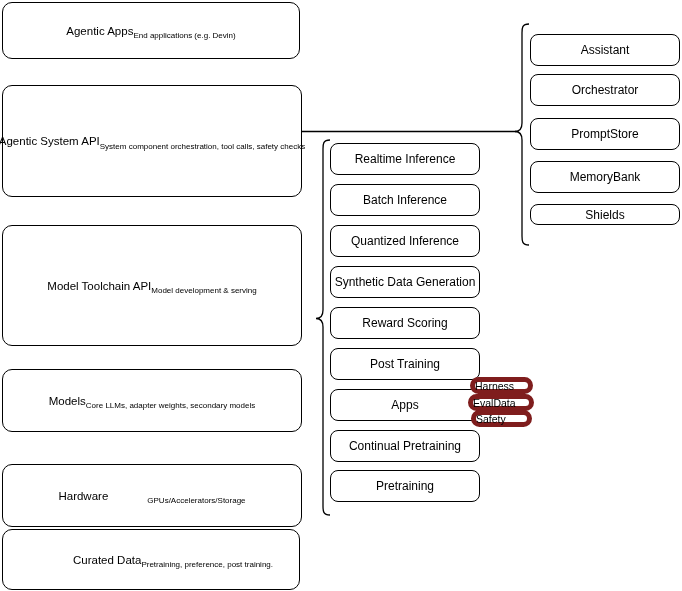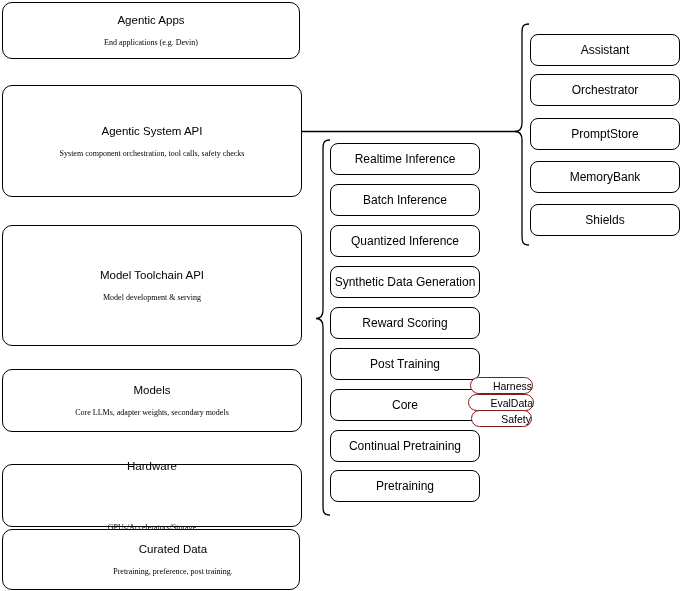--- a/index.html
+++ b/index.html
@@ -21,62 +21,61 @@
   }
 
   
   .box {
     position: absolute;
     box-sizing: border-box;
     border: 1px solid #000000;
     background: #ffffff;
     border-radius: 10px;
     display: flex;
-    flex-direction: column;
+    flex-direction: row;
     align-items: center;
     justify-content: center;
     text-align: center;
   }
 
   
   .layer .layer-title {
     font-size: 11.5px;
     line-height: 14px;
     color: #000000;
     white-space: nowrap;
   }
   .layer .layer-sub {
     font-size: 8px;
     line-height: 11px;
     color: #000000;
     margin-top: 10px;
     white-space: nowrap;
-    font-family: Liberation Serif, serif;
   }
 
   
   .chip {
     border-radius: 8px;
   }
   .chip .chip-label {
     font-size: 12px;
     line-height: 14px;
     white-space: nowrap;
   }
 
   
   .pill {
     position: absolute;
     box-sizing: border-box;
-    border: 1px solid #7f1d1d;
+    border: 5px solid #7f1d1d;
     background: #ffffff;
     border-radius: 9px;
     display: flex;
     align-items: center;
-    justify-content: flex-end;
+    justify-content: flex-start;
     font-size: 10.5px;
     line-height: 12px;
     white-space: nowrap;
     z-index: 5;
   }
 
   
   .connector {
     position: absolute;
     overflow: visible;
@@ -162,21 +161,21 @@
   <div class="box chip" style="left:330px; top:266px; width:150px; height:32px;">
     <div class="chip-label">Synthetic Data Generation</div>
   </div>
   <div class="box chip" style="left:330px; top:307px; width:150px; height:32px;">
     <div class="chip-label">Reward Scoring</div>
   </div>
   <div class="box chip" style="left:330px; top:348px; width:150px; height:32px;">
     <div class="chip-label">Post Training</div>
   </div>
   <div class="box chip" style="left:330px; top:389px; width:150px; height:32px;">
-    <div class="chip-label">Core</div>
+    <div class="chip-label">Apps</div>
   </div>
   <div class="box chip" style="left:330px; top:430px; width:150px; height:32px;">
     <div class="chip-label">Continual Pretraining</div>
   </div>
   <div class="box chip" style="left:330px; top:470px; width:150px; height:32px;">
     <div class="chip-label">Pretraining</div>
   </div>
 
   <div class="pill" style="left:470px; top:377px; width:63px; height:17px;">
     <span>Harness</span>
@@ -193,17 +192,17 @@
   </div>
   <div class="box chip" style="left:530px; top:74px; width:150px; height:32px;">
     <div class="chip-label">Orchestrator</div>
   </div>
   <div class="box chip" style="left:530px; top:118px; width:150px; height:32px;">
     <div class="chip-label">PromptStore</div>
   </div>
   <div class="box chip" style="left:530px; top:161px; width:150px; height:32px;">
     <div class="chip-label">MemoryBank</div>
   </div>
-  <div class="box chip" style="left:530px; top:204px; width:150px; height:32px;justify-content:center;">
+  <div class="box chip" style="left:530px; top:204px; width:150px; height:21px;justify-content:center;">
     <div class="chip-label">Shields</div>
   </div>
 
 </div>
 
 </body></html>

